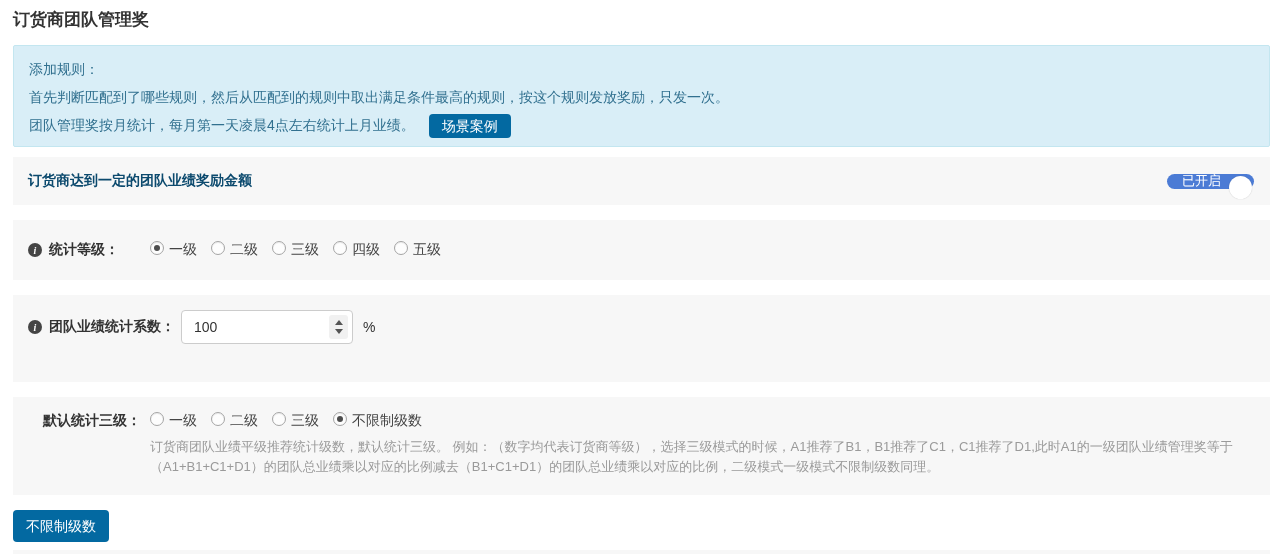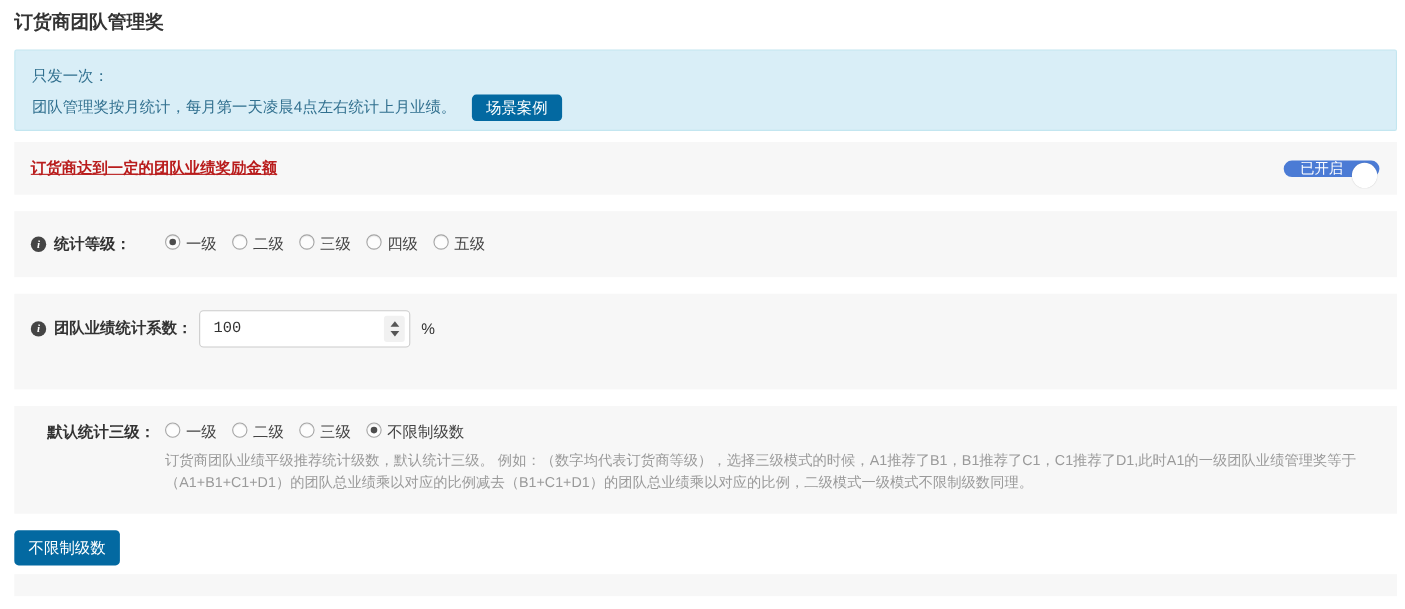--- a/index.html
+++ b/index.html
@@ -40,21 +40,21 @@
   }
 
   .panel-header {
     height: 48px;
     margin-top: 10px;
     display: flex;
     align-items: center;
     justify-content: space-between;
     padding: 0 16px 0 15px;
   }
-  .rule-title { font-weight: 700; font-size: 14px; color: #b91c1c; text-decoration: underline; }
+  .rule-title { font-weight: 700; font-size: 14px; color: #0c4a6e; }
 
   .toggle {
     width: 87px; height: 15px;
     background: #4b7bd5;
     border-radius: 14px;
     position: relative;
     display: flex; align-items: center;
     cursor: pointer;
     flex-shrink: 0;
   }
@@ -100,26 +100,26 @@
     flex-shrink: 0;
   }
   .radio.checked::after {
     content: ""; position: absolute; left: 3px; top: 3px;
     width: 6px; height: 6px; border-radius: 50%; background: #4d4d4d;
   }
   .radio-label { margin-left: 5px; color: #444; font-size: 14px; }
 
   .num-input-wrap { position: relative; margin-left: 6px; }
   .num-input {
-    width: 192px; height: 34px;
+    width: 172px; height: 34px;
     border: 1px solid #ccc; border-radius: 4px;
     background: #fff;
     padding: 0 32px 0 12px;
     font-size: 14px; color: #333;
-    font-family: Liberation Mono, monospace;
+    font-family: Liberation Sans, sans-serif;
     outline: none;
   }
   .spinner {
     position: absolute; right: 5px; top: 5px;
     width: 19px; height: 24px;
     background: #f1f1f1; border-radius: 3px;
     display: flex; flex-direction: column; align-items: center; justify-content: center;
     gap: 4px; cursor: pointer;
   }
   .arrow-up { width: 0; height: 0; border-left: 4px solid transparent; border-right: 4px solid transparent; border-bottom: 5px solid #555; }
@@ -133,21 +133,22 @@
   .next-section { margin: 8px 7px 0 13px; background: #f7f7f7; height: 20px; }
 </style>
 </head>
 <body>
 
 
 
 <div class="page-title">订货商团队管理奖</div>
 
 <div class="alert-info">
-  <div class="alert-line">只发一次：</div>
+  <div class="alert-line">添加规则：</div>
+  <div class="alert-line">首先判断匹配到了哪些规则，然后从匹配到的规则中取出满足条件最高的规则，按这个规则发放奖励，只发一次。</div>
   <div class="alert-line">
     <span>团队管理奖按月统计，每月第一天凌晨4点左右统计上月业绩。</span><button class="btn-green btn-scenario">场景案例</button>
   </div>
 </div>
 
 <div class="panel panel-header">
   <span class="rule-title">订货商达到一定的团队业绩奖励金额</span>
   <span class="toggle">
     <span class="toggle-text">已开启</span>
     <span class="toggle-knob"></span>

